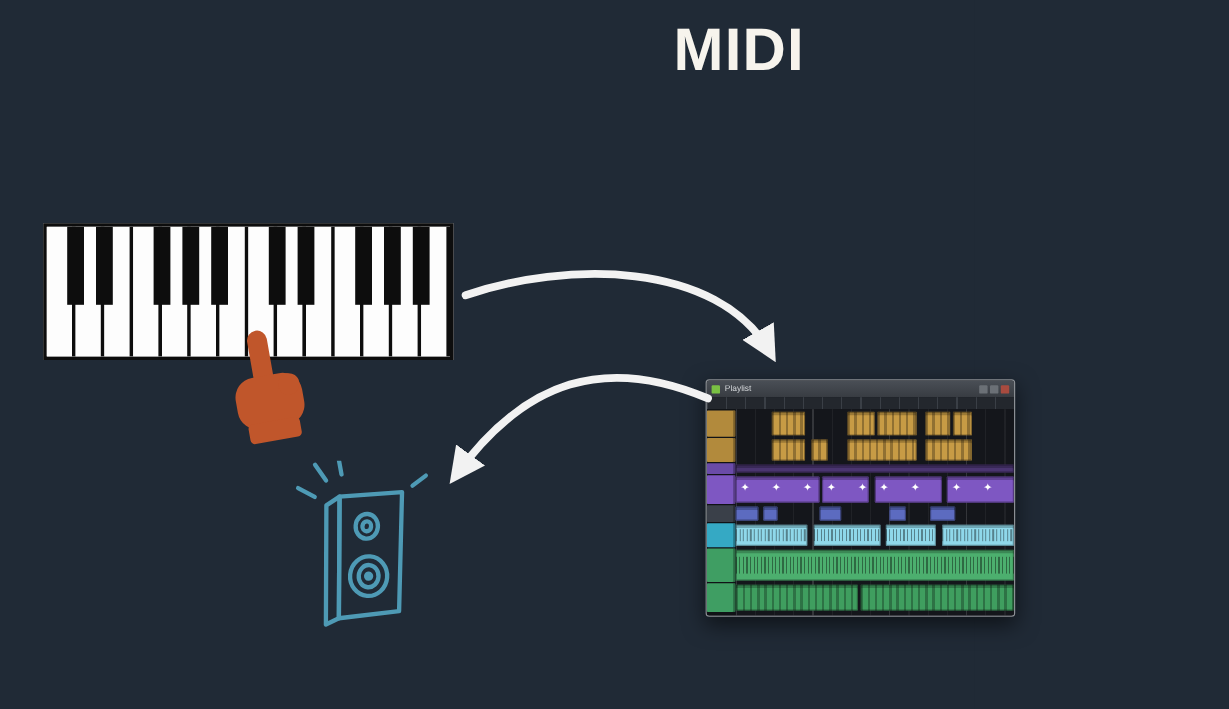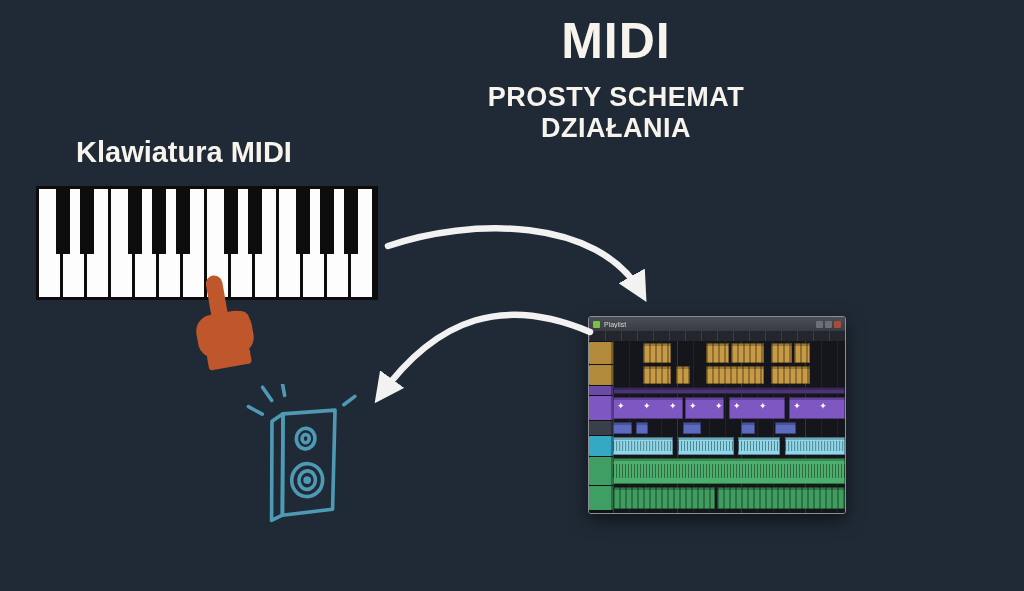--- a/index.html
+++ b/index.html
@@ -65,24 +65,22 @@
   .daw-label{position:absolute;left:567px;top:540px;width:300px;text-align:center;
         font-size:29px;font-weight:600;letter-spacing:1px;}
 </style>
 </head>
 <body>
 
 <div class="canvas">
 
   <div class="header">
     <div class="title">MIDI</div>
-    <div class="subtitle">PROSTY SCHEMAT DZIAŁANIA</div>
   </div>
 
-  <div class="kb-label">Klawiatura MIDI</div>
 
   <div class="piano" id="piano">
       <div class="wkey"></div>
       <div class="wkey"></div>
       <div class="wkey"></div>
       <div class="wkey"></div>
       <div class="wkey"></div>
       <div class="wkey"></div>
       <div class="wkey"></div>
       <div class="wkey"></div>

